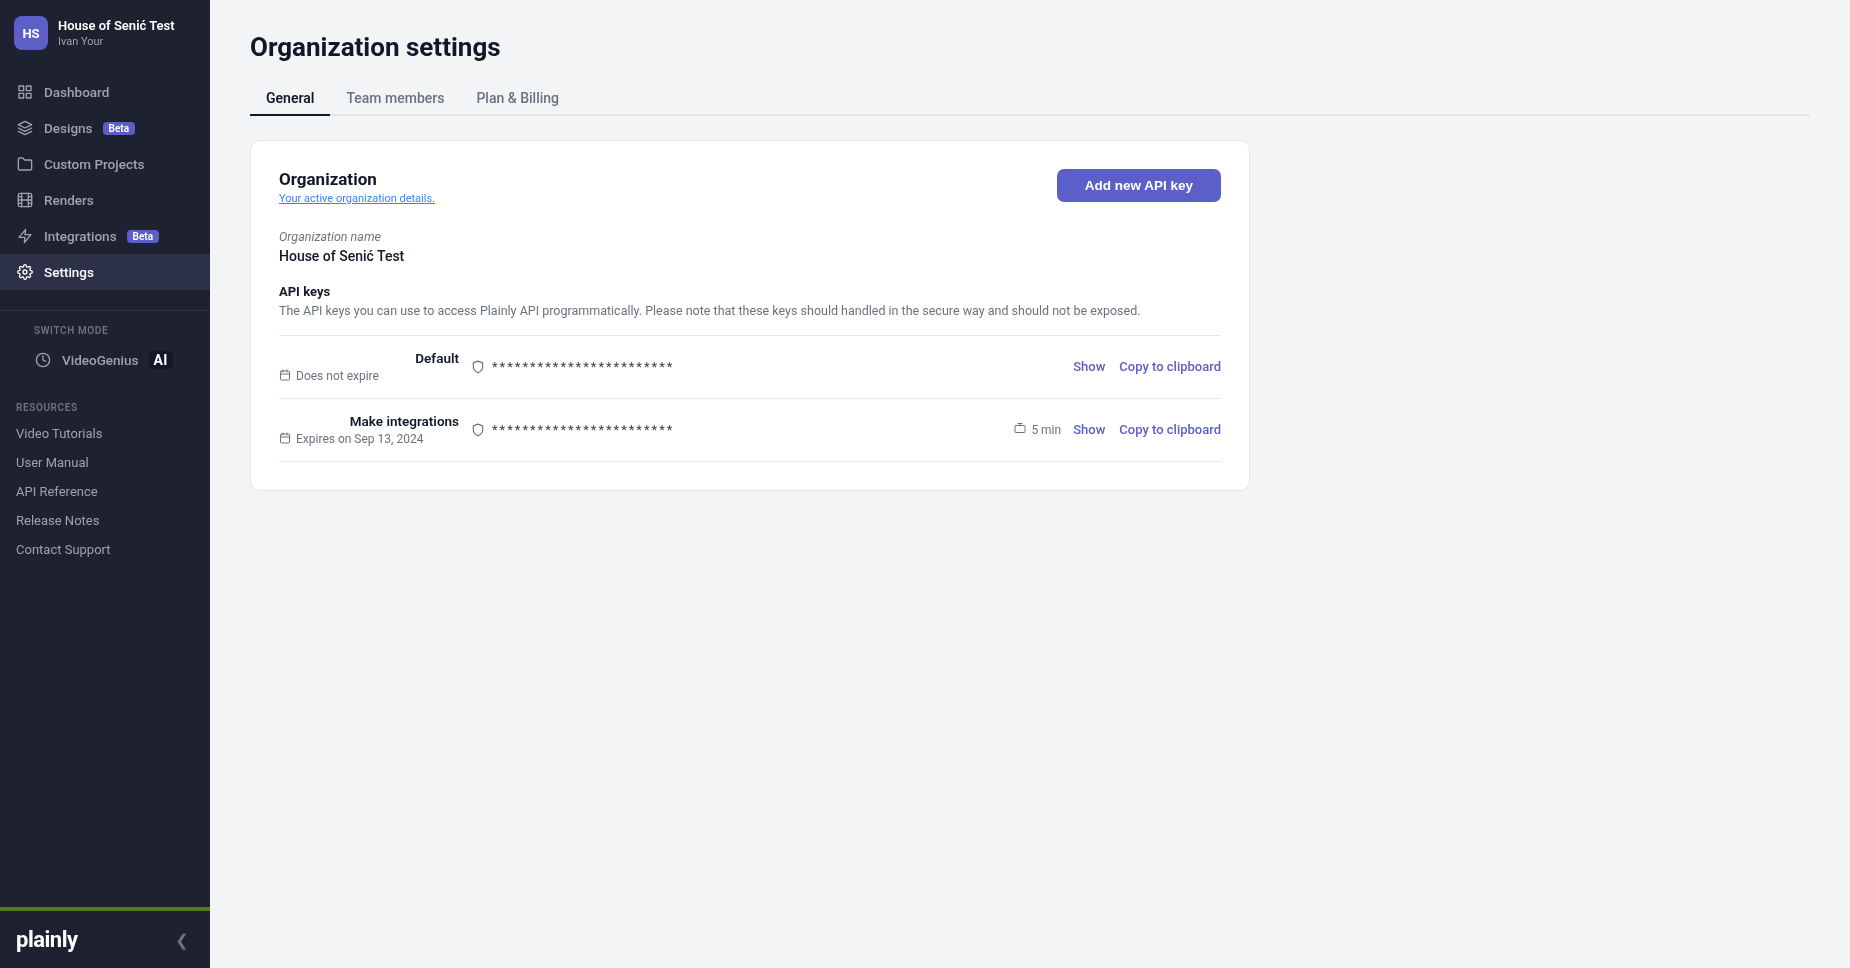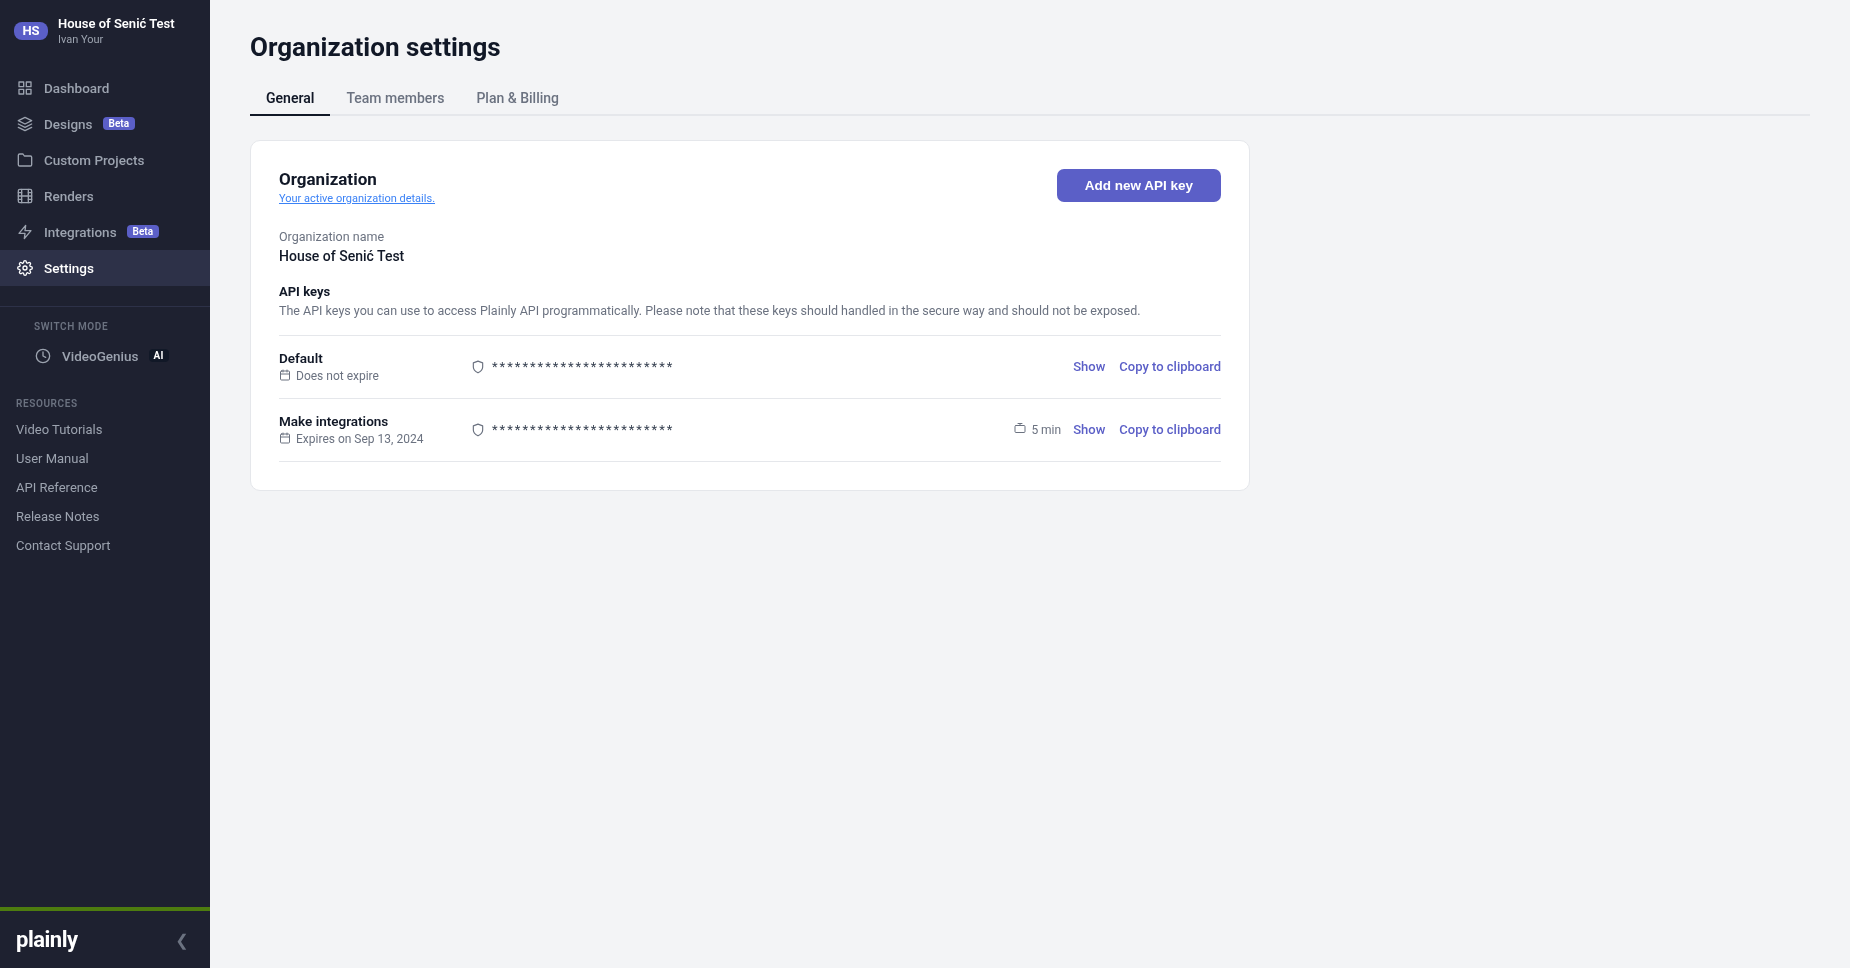--- a/index.html
+++ b/index.html
@@ -16,21 +16,21 @@
       color: #fff;
     }
     .sidebar-header {
       display: flex;
       align-items: center;
       padding: 16px 14px;
       gap: 10px;
     }
     .avatar {
       width: 34px;
-      height: 18px;
+      height: 34px;
       background: #5b5fc7;
       border-radius: 8px;
       display: flex;
       align-items: center;
       justify-content: center;
       font-size: 13px;
       font-weight: 700;
       color: #fff;
       flex-shrink: 0;
     }
@@ -197,20 +197,21 @@
       font-weight: 600;
       cursor: pointer;
       white-space: nowrap;
     }
 
     .field-section { margin-bottom: 20px; }
     .field-label {
       font-size: 12.5px;
       color: #6b7280;
       margin-bottom: 4px;
+      font-style: italic;
     }
     .field-value {
       font-size: 14px;
       color: #111827;
       font-weight: 500;
     }
 
     .api-keys-section { margin-top: 4px; }
     .api-keys-label {
       font-size: 13px;
@@ -231,20 +232,21 @@
       border-top: 1px solid #e5e7eb;
       gap: 12px;
     }
     .api-key-row:last-child { border-bottom: 1px solid #e5e7eb; }
     .api-key-info { width: 180px; flex-shrink: 0; }
     .api-key-name {
       font-size: 13.5px;
       font-weight: 600;
       color: #111827;
       margin-bottom: 3px;
+      text-align: right;
     }
     .api-key-expiry {
       display: flex;
       align-items: center;
       gap: 5px;
       font-size: 12px;
       color: #6b7280;
     }
     .api-key-masked {
       display: flex;
@@ -278,21 +280,21 @@
       font-size: 13px;
       color: #5b5fc7;
       cursor: pointer;
       font-weight: 500;
     }
 
     
     .ai-badge {
       background: #111827;
       color: #fff;
-      font-size: 10px;
+      font-size: 14px;
       padding: 1px 5px;
       border-radius: 4px;
       font-weight: 700;
       letter-spacing: 0.03em;
       text-align: center;
     }
   </style>
 </head>
 <body>
 

